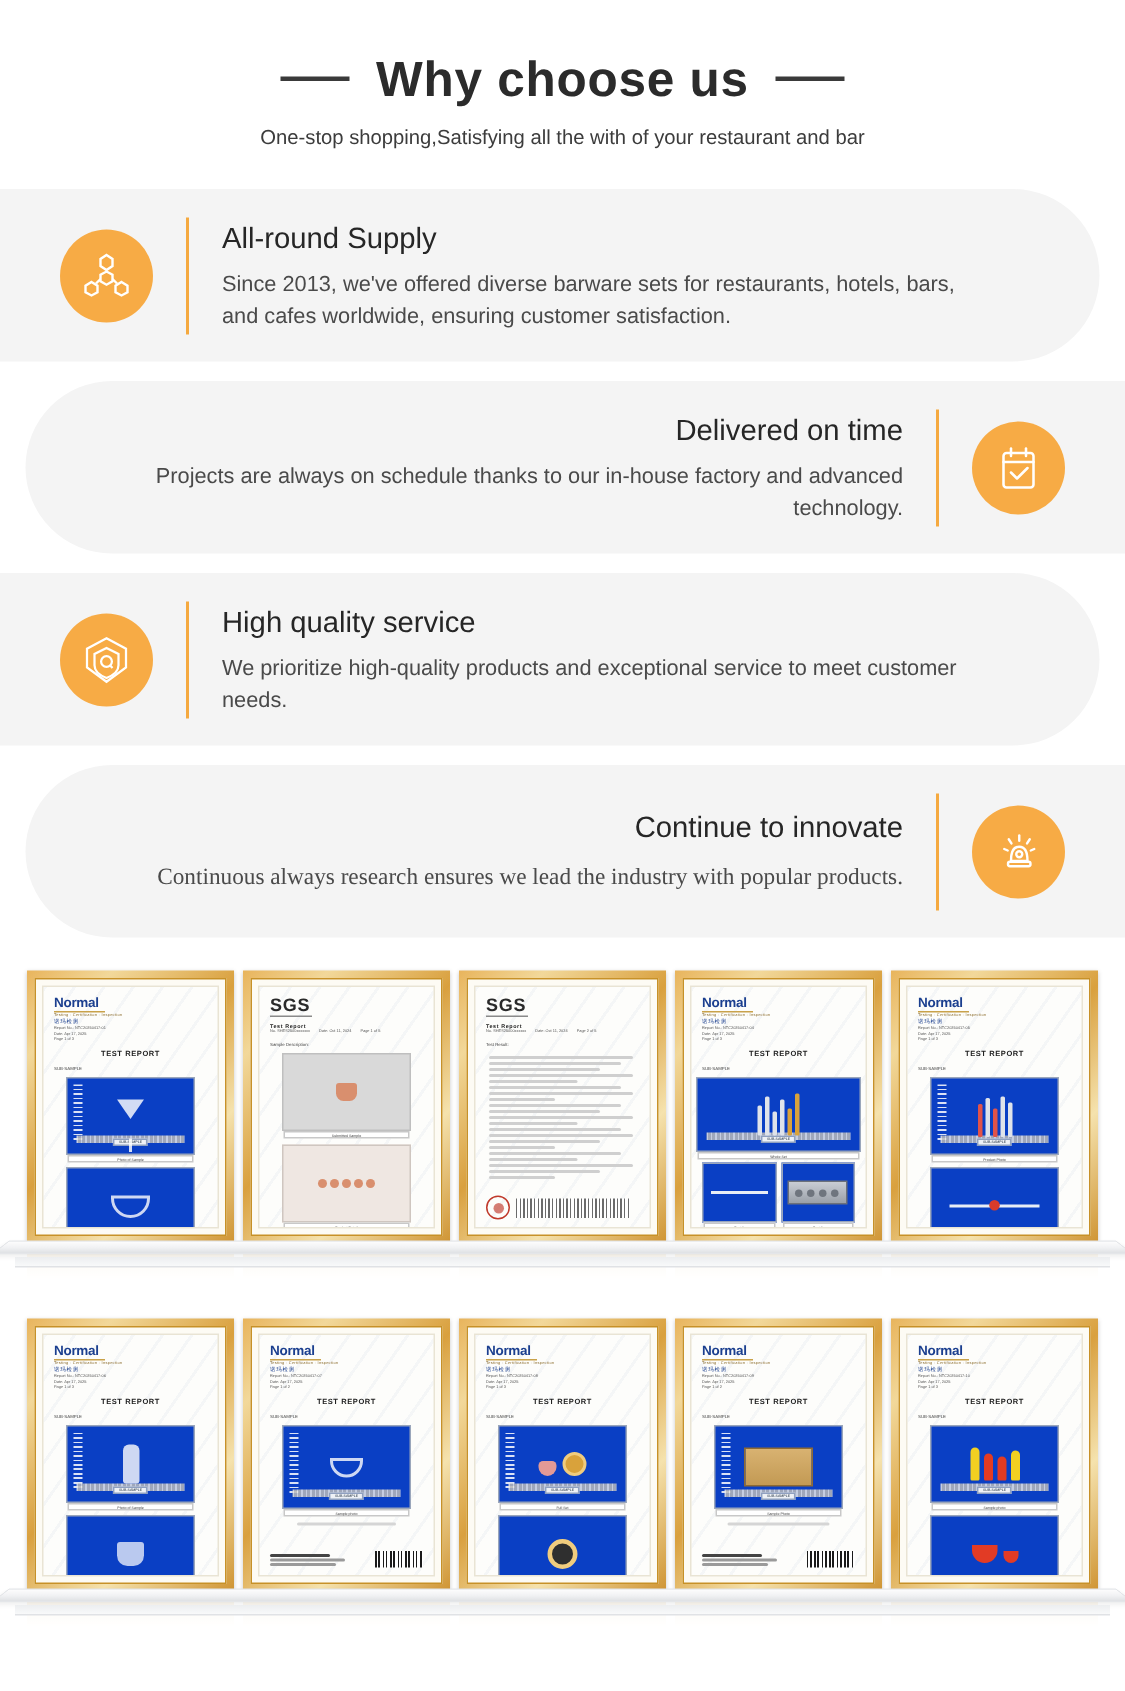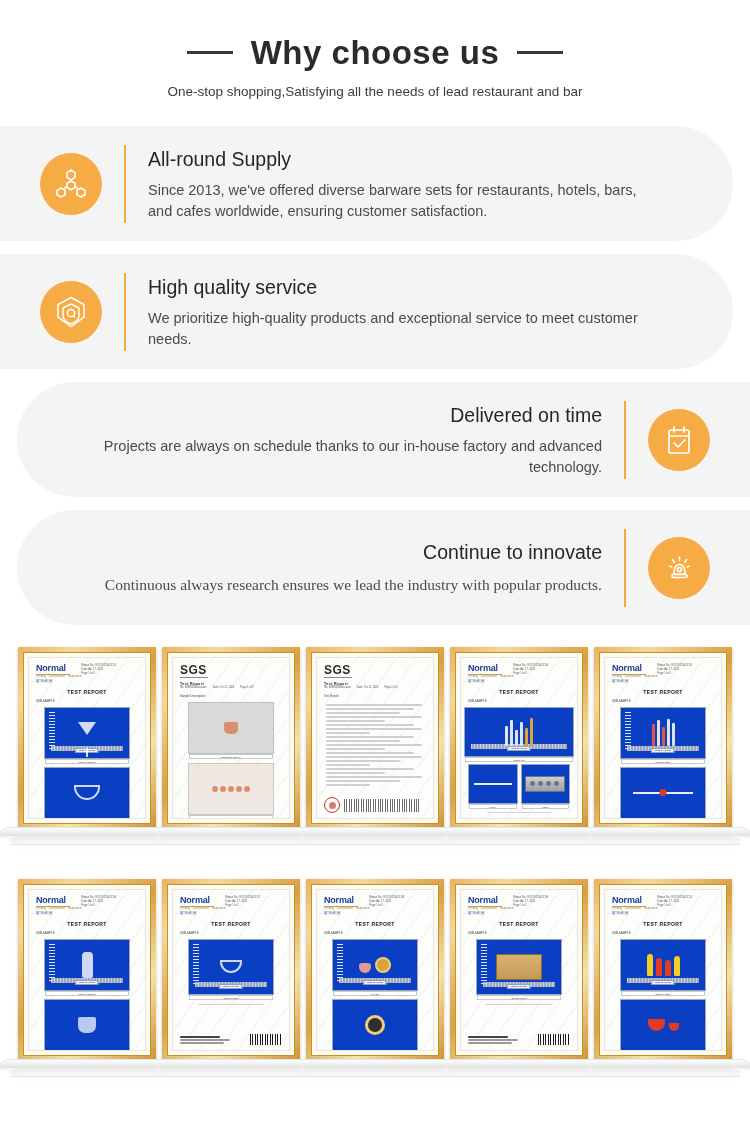--- a/index.html
+++ b/index.html
@@ -115,21 +115,21 @@
       repeating-linear-gradient(125deg, rgba(200,210,225,.16) 0 2px, rgba(255,255,255,0) 2px 16px),
       #fdfdfb;
     border: 1px solid #e9e4d4;
     position: relative;
     overflow: hidden;
     padding: 6px 7px 5px 7px;
     display: flex; flex-direction: column;
   }
 
   
-  .c-head { display: flex; justify-content: flex-start; align-items: flex-start; }
+  .c-head { display: flex; justify-content: center; align-items: flex-start; flex-direction: column; }
   .brand { line-height: 1; }
   .brand .brand-name {
     font-size: 9px; font-weight: bold; color: #1b3f8f;
     letter-spacing: -0.2px;
   }
   .brand .brand-name.sgs { color: #2a2a2a; font-size: 12px; letter-spacing: 0.5px; }
   .brand .brand-sub {
     margin-top: 1px; font-size: 2.6px; color: #8a6b2a; letter-spacing: .2px;
   }
   .brand .brand-cn {
@@ -284,21 +284,21 @@
 </style>
 </head>
 <body>
 
 <div class="header">
   <div class="title-row">
     <span class="title-rule"></span>
     <h1 class="page-title">Why choose us</h1>
     <span class="title-rule"></span>
   </div>
-  <div class="page-subtitle">One-stop shopping,Satisfying all the needs of lead restaurant and bar</div>
+  <div class="page-subtitle">One-stop shopping,Satisfying all the with of your restaurant and bar</div>
 </div>
 
 <div class="features">
 
   <div class="card left">
     <div class="icon-badge">
       <svg width="34" height="34" viewBox="0 0 34 34" fill="none" stroke="#ffffff" stroke-width="1.6">
         <polygon points="17,3 21,5.6 21,10.4 17,13 13,10.4 13,5.6"></polygon>
         <polygon points="17,14 21,16.2 21,20.6 17,22.8 13,20.6 13,16.2"></polygon>
         <polygon points="7,21 11,23.4 11,27.8 7,30 3,27.8 3,23.4"></polygon>
@@ -307,50 +307,50 @@
         <line x1="21" y1="19" x2="24" y2="22"></line>
       </svg>
     </div>
     <div class="divider"></div>
     <div class="card-text">
       <div class="card-title">All-round Supply</div>
       <div class="card-desc">Since 2013, we've offered diverse barware sets for restaurants, hotels, bars, and cafes worldwide, ensuring customer satisfaction.</div>
     </div>
   </div>
 
-  <div class="card left">
-    <div class="icon-badge">
-      <svg width="34" height="34" viewBox="0 0 34 34" fill="none" stroke="#ffffff" stroke-width="1.5">
-        <polygon points="17,2.5 30,9.5 30,22 17,31.5 4,22 4,9.5"></polygon>
-        <path d="M17 9 L25 13 L25 20.5 C25 24.5 21 27.5 17 29 C13 27.5 9 24.5 9 20.5 L9 13 Z"></path>
-        <circle cx="17" cy="18" r="3.6"></circle>
-        <line x1="19.2" y1="20.4" x2="21" y2="22.4"></line>
-      </svg>
-    </div>
-    <div class="divider"></div>
-    <div class="card-text">
-      <div class="card-title">High quality service</div>
-      <div class="card-desc">We prioritize high-quality products and exceptional service to meet customer needs.</div>
-    </div>
-  </div>
-
   <div class="card right">
     <div class="card-text">
       <div class="card-title">Delivered on time</div>
       <div class="card-desc">Projects are always on schedule thanks to our in-house factory and advanced technology.</div>
     </div>
     <div class="divider"></div>
     <div class="icon-badge">
       <svg width="32" height="32" viewBox="0 0 32 32" fill="none" stroke="#ffffff" stroke-width="1.7" stroke-linecap="round" stroke-linejoin="round">
         <rect x="6" y="6" width="20" height="23" rx="2"></rect>
         <line x1="11" y1="3" x2="11" y2="8"></line>
         <line x1="21" y1="3" x2="21" y2="8"></line>
         <line x1="6" y1="12" x2="26" y2="12"></line>
         <polyline points="11,19 15,23 22,16"></polyline>
       </svg>
+    </div>
+  </div>
+
+  <div class="card left">
+    <div class="icon-badge">
+      <svg width="34" height="34" viewBox="0 0 34 34" fill="none" stroke="#ffffff" stroke-width="1.5">
+        <polygon points="17,2.5 30,9.5 30,22 17,31.5 4,22 4,9.5"></polygon>
+        <path d="M17 9 L25 13 L25 20.5 C25 24.5 21 27.5 17 29 C13 27.5 9 24.5 9 20.5 L9 13 Z"></path>
+        <circle cx="17" cy="18" r="3.6"></circle>
+        <line x1="19.2" y1="20.4" x2="21" y2="22.4"></line>
+      </svg>
+    </div>
+    <div class="divider"></div>
+    <div class="card-text">
+      <div class="card-title">High quality service</div>
+      <div class="card-desc">We prioritize high-quality products and exceptional service to meet customer needs.</div>
     </div>
   </div>
 
   <div class="card right">
     <div class="card-text">
       <div class="card-title">Continue to innovate</div>
       <div class="card-desc serif">Continuous always research ensures we lead the industry with popular products.</div>
     </div>
     <div class="divider"></div>
     <div class="icon-badge">

